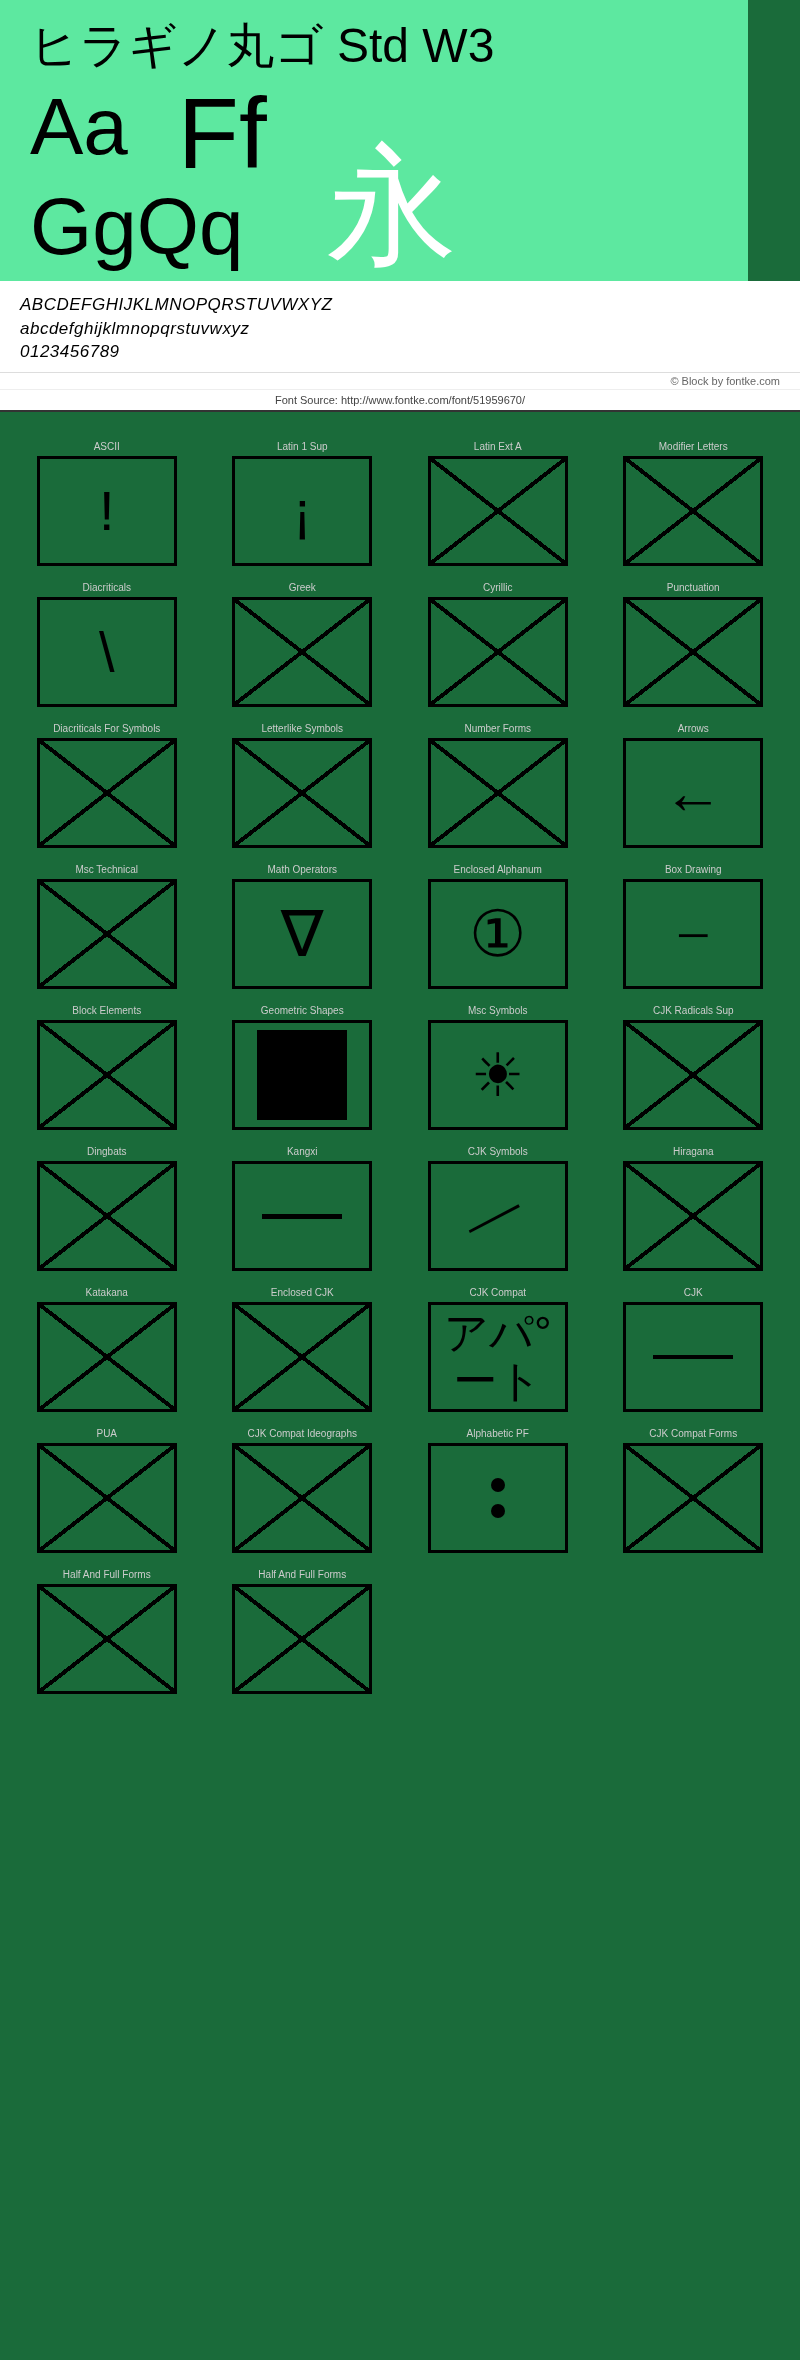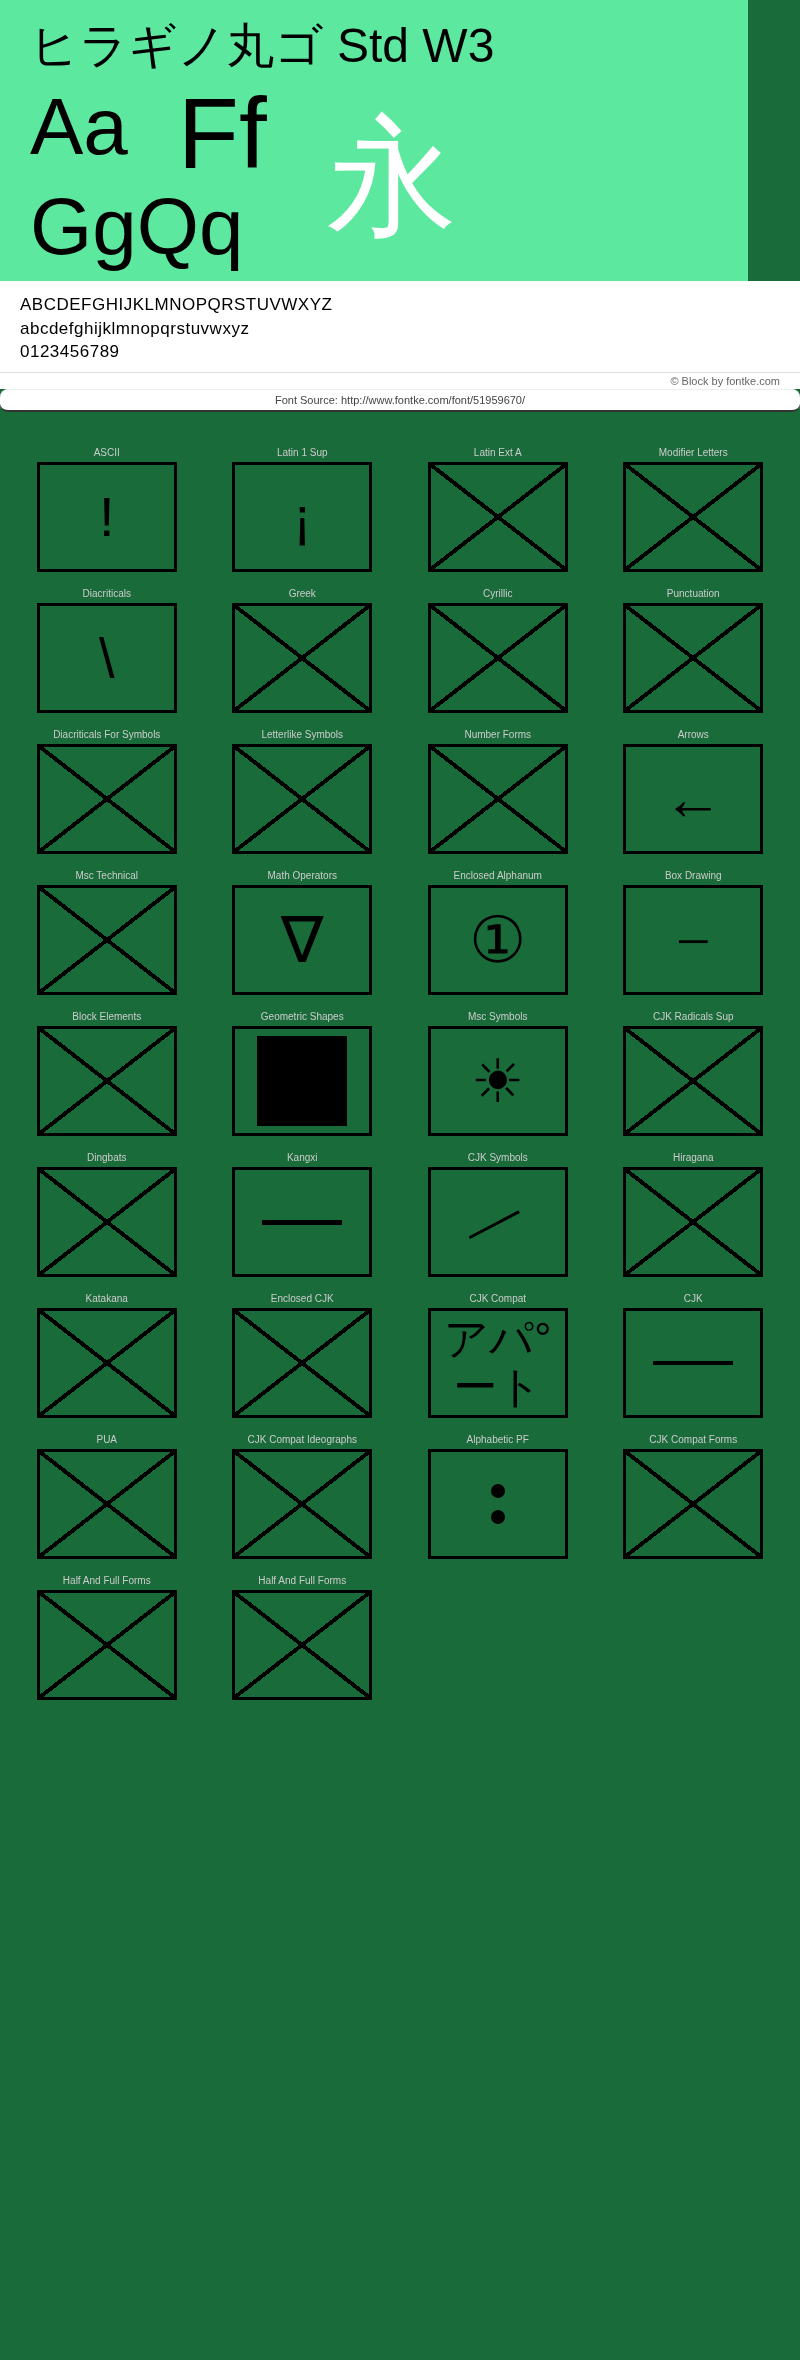--- a/index.html
+++ b/index.html
@@ -39,56 +39,56 @@
       line-height: 1.0;
     }
     .preview-cjk {
       font-size: 130px;
       color: #fff;
       line-height: 1.0;
     }
     .preview-row {
       display: flex;
       gap: 60px;
-      align-items: center;
+      align-items: flex-end;
     }
     .alphabet-section {
       background: #fff;
       padding: 12px 20px 8px 20px;
     }
     .alphabet-text {
       font-size: 17px;
       color: #000;
       line-height: 1.4;
       letter-spacing: 0.5px;
+      font-style: italic;
     }
     .credit-bar {
       background: #fff;
       text-align: right;
       padding: 2px 20px;
       font-size: 11px;
       color: #666;
       border-top: 1px solid #ddd;
     }
     .source-bar {
       background: #fff;
       text-align: center;
       padding: 4px 20px;
       font-size: 11px;
       color: #444;
       border-top: 1px solid #eee;
       border-bottom: 2px solid #333;
-      border-radius: 8px;
     }
 
     
     .grid-section {
       background: #1a6b3a;
       width: 800px;
-      padding: 27px 10px;
+      padding: 21px 10px;
     }
     .glyph-grid {
       display: grid;
       grid-template-columns: repeat(4, 1fr);
       gap: 2px;
     }
     .glyph-cell {
       display: flex;
       flex-direction: column;
       align-items: center;

